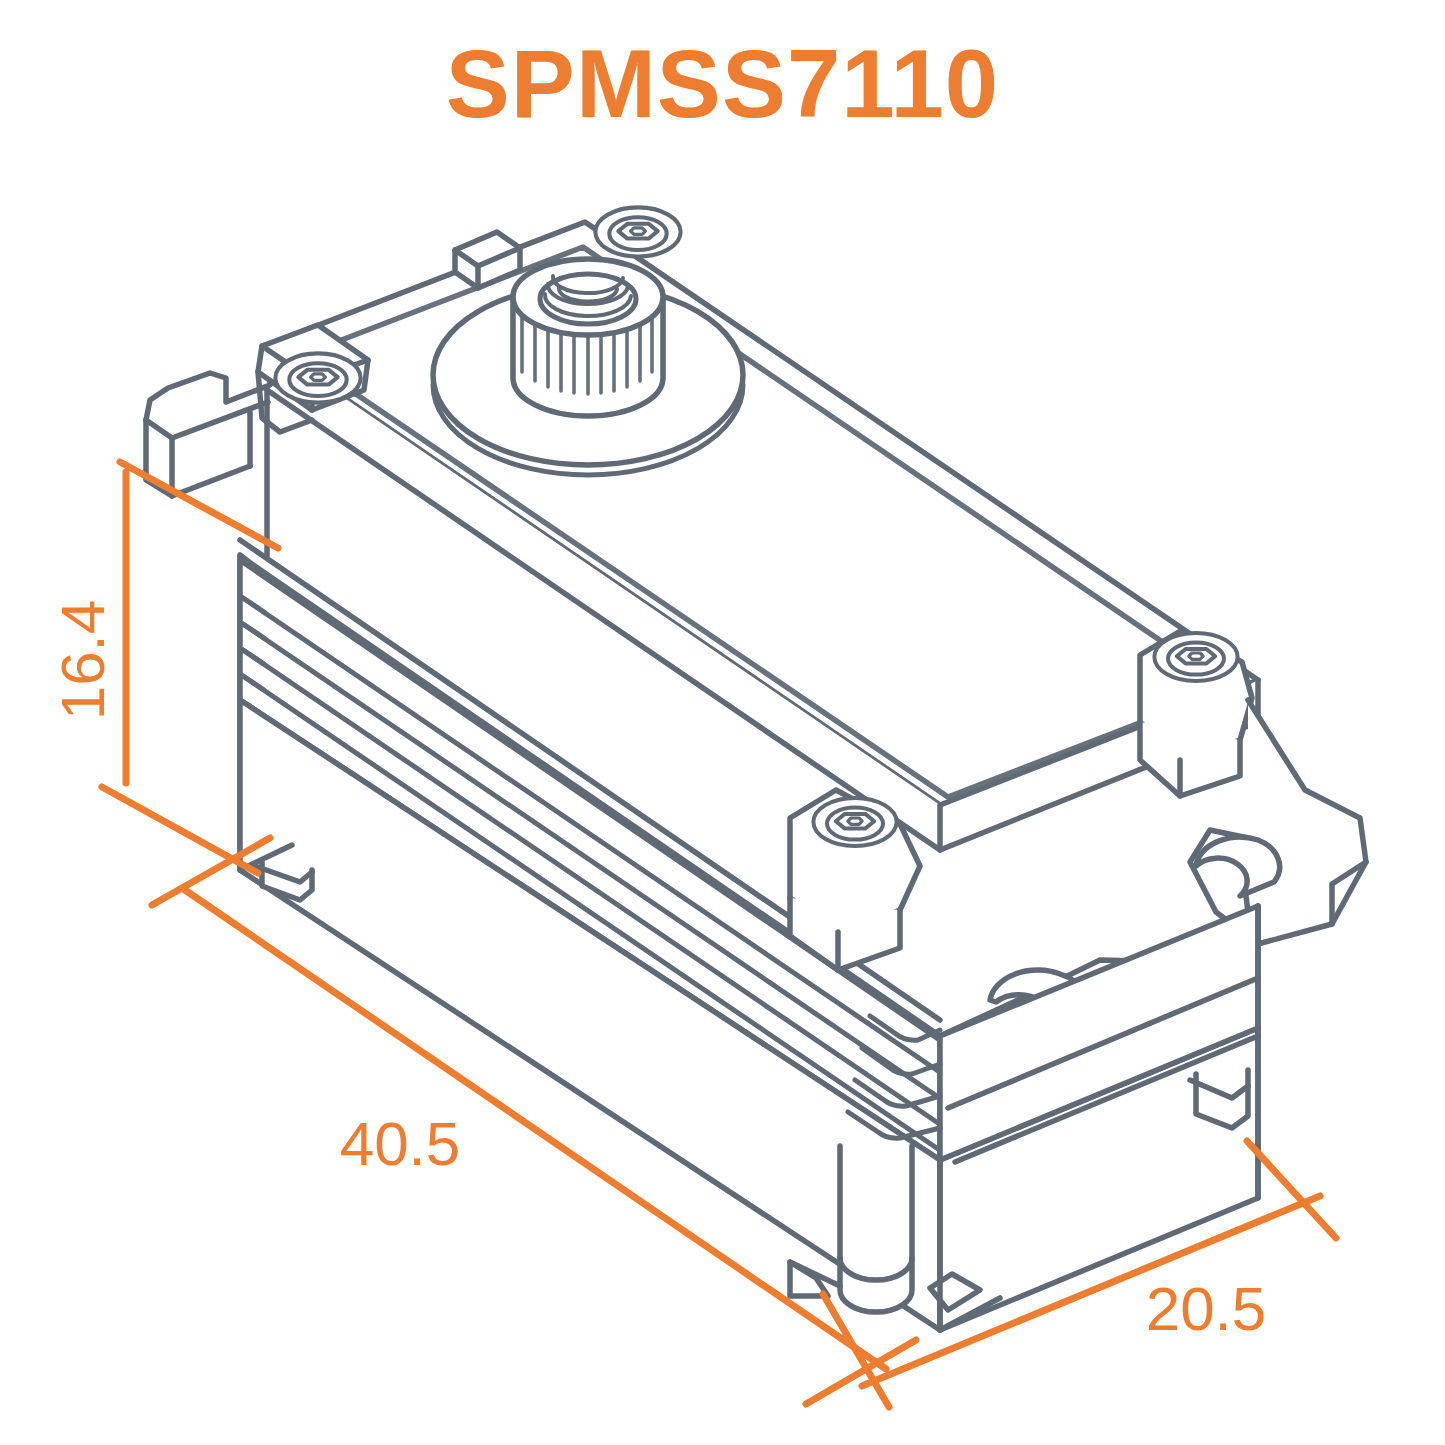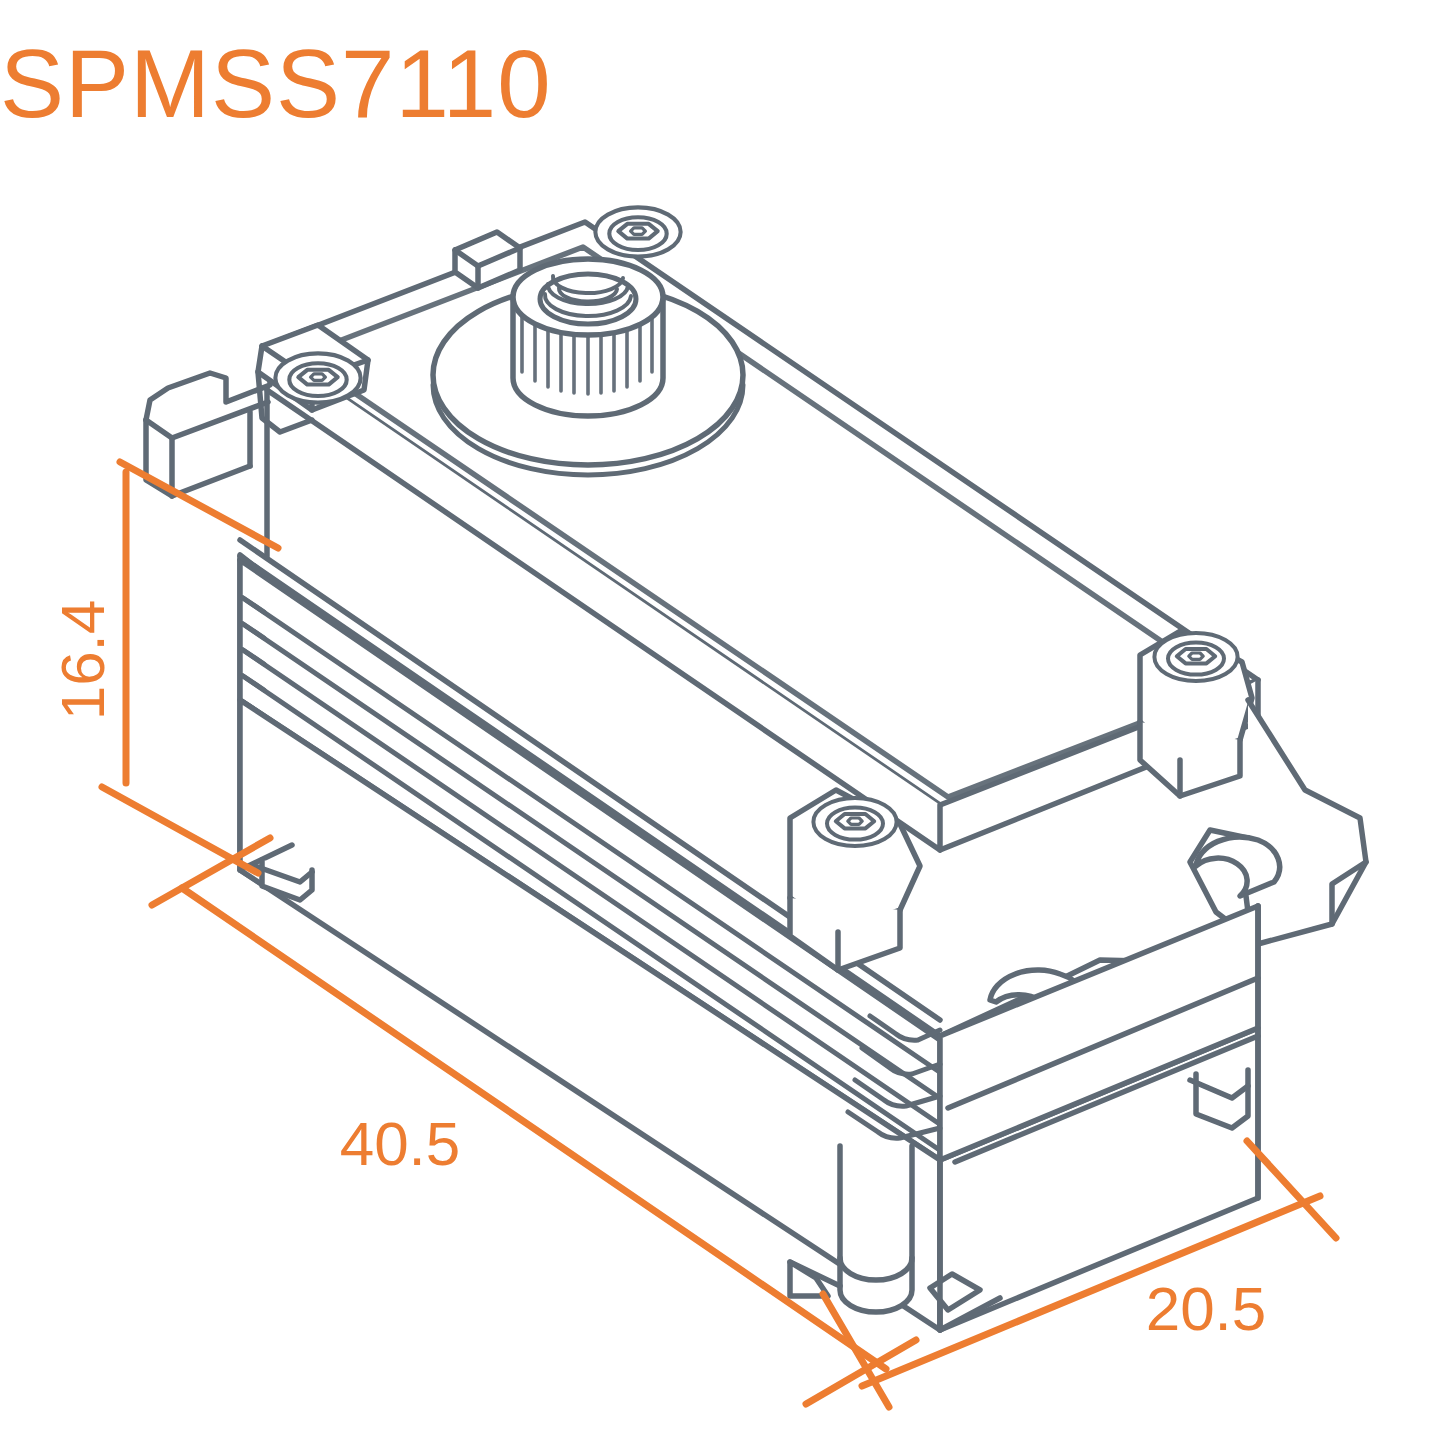--- a/index.html
+++ b/index.html
@@ -18,24 +18,24 @@
     position: relative;
     width: 1445px;
     height: 1445px;
     background: #ffffff;
   }
   #title {
     position: absolute;
     left: 0;
     top: 34px;
     width: 1445px;
-    text-align: left;
+    text-align: center;
     font-family: "Liberation Sans", sans-serif;
     font-size: 96px;
-    font-weight: 400;
+    font-weight: 700;
     letter-spacing: 1px;
     color: #ED7D31;
     line-height: 1.05;
     user-select: none;
   }
   #drawing {
     position: absolute;
     left: 0;
     top: 0;
     width: 1445px;

